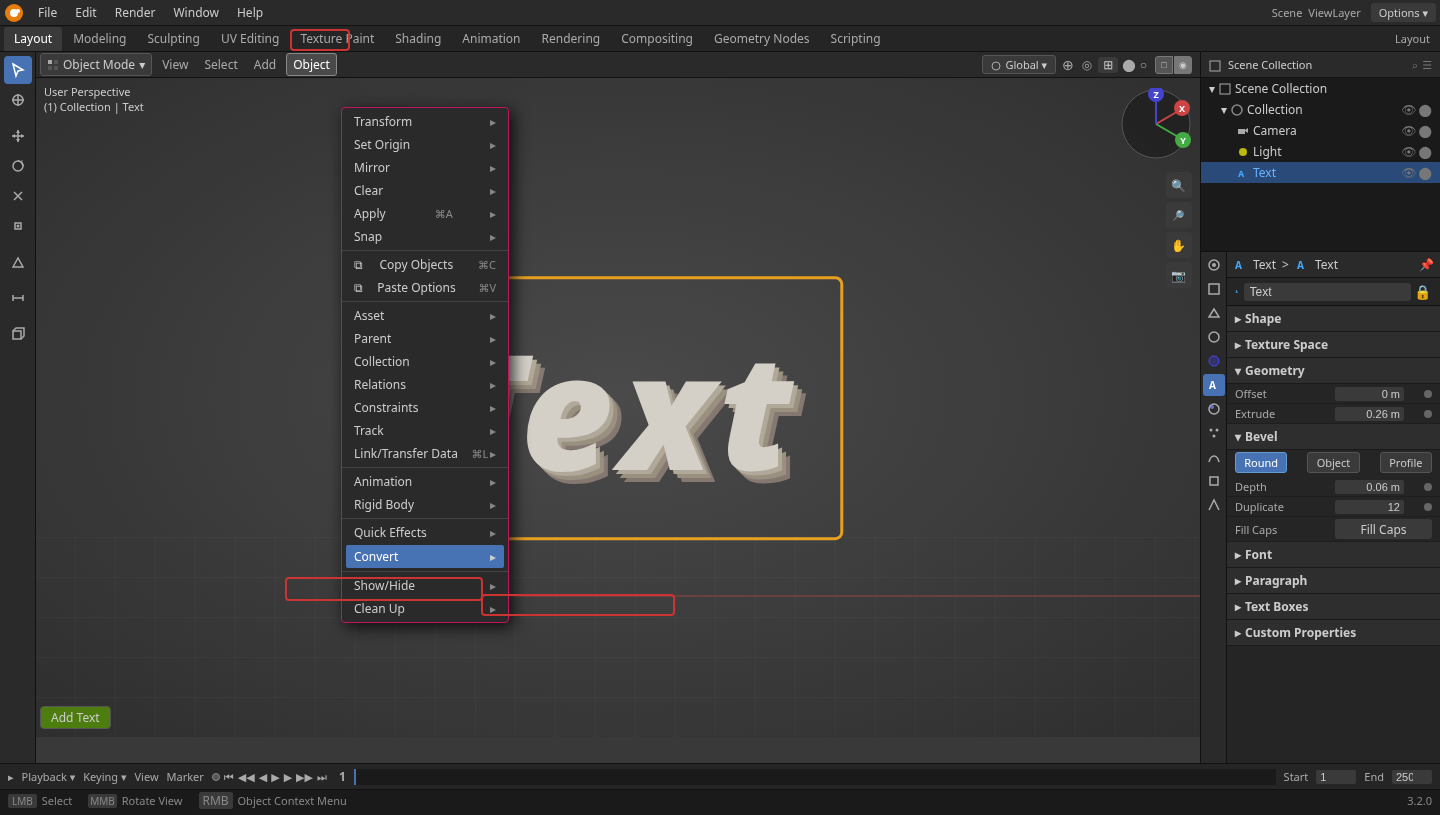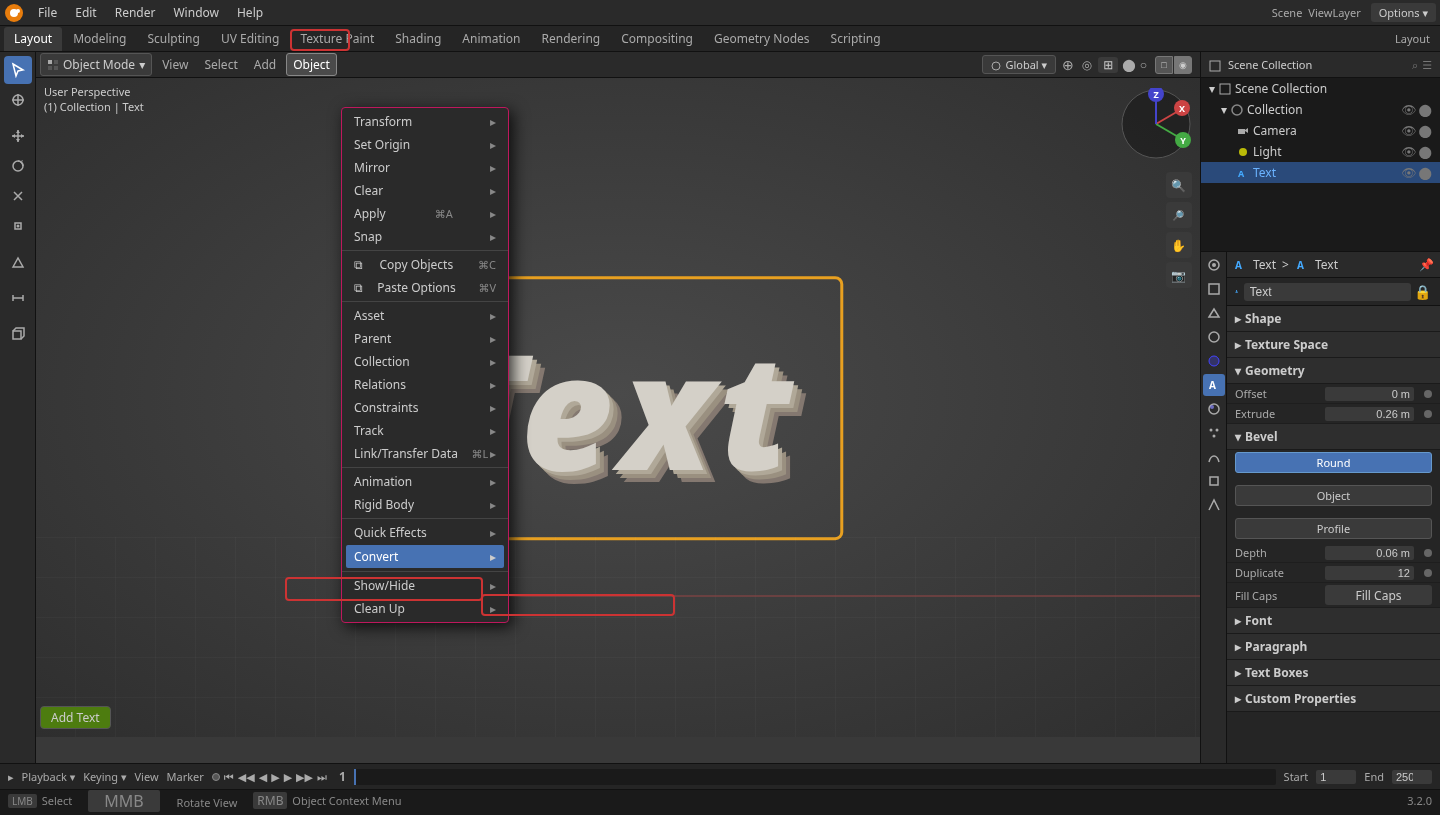--- a/index.html
+++ b/index.html
@@ -286,21 +286,21 @@
       font-size: 12px;
       font-weight: bold;
       gap: 4px;
       background: #2e2e2e;
       border-bottom: 1px solid #1a1a1a;
     }
     .prop-row {
       display: flex;
       align-items: center;
       padding: 2px 8px;
-      gap: 10px;
+      gap: 20px;
       font-size: 12px;
       border-bottom: 1px solid #1e1e1e;
     }
     .prop-label {
       width: 80px;
       color: #aaa;
       font-size: 11px;
       flex-shrink: 0;
     }
     .prop-value {
@@ -315,23 +315,22 @@
     }
     .prop-dot {
       width: 8px; height: 8px;
       border-radius: 50%;
       background: #666;
       flex-shrink: 0;
       cursor: pointer;
     }
     .bevel-buttons {
       display: flex;
-      gap: 12px;
+      gap: 20px;
       padding: 2px 8px 4px;
-      flex-direction: column;
     }
     .bevel-btn {
       flex: 1;
       background: #3a3a3a;
       border: 1px solid #555;
       border-radius: 3px;
       color: #ccc;
       padding: 2px 4px;
       font-size: 11px;
       cursor: pointer;
@@ -1041,21 +1040,21 @@
   <span>End</span>
   <input type="number" value="250" style="width: 40px; background: rgb(58, 58, 58); border: none; color: rgb(204, 204, 204); padding: 1px 4px; border-radius: 2px; font-size: 11px;">
 </div>
 
 <div class="statusbar">
   <span>
     <span style="background:#3a3a3a;border-radius:2px;padding:0 4px;font-size:10px;margin-right:2px;">LMB</span>
     <span>Select</span>
   </span>
   <span>
-    <span style="background:#3a3a3a;border-radius:2px;padding:0 16px;font-size:16px;margin-right:14px;">MMB</span>
+    <span style="background:#3a3a3a;border-radius:2px;padding:0 2px;font-size:10px;margin-right:2px;">MMB</span>
     <span>Rotate View</span>
   </span>
   <span>
     <span style="background:#3a3a3a;border-radius:2px;padding:0 4px;font-size:12px;margin-right:2px;">RMB</span>
     <span>Object Context Menu</span>
   </span>
   <span style="margin-left:auto;">3.2.0</span>
 </div>
 
 <div class="red-circle" style="left:290px;top:29px;width:60px;height:22px;border-radius:4px;"></div>

